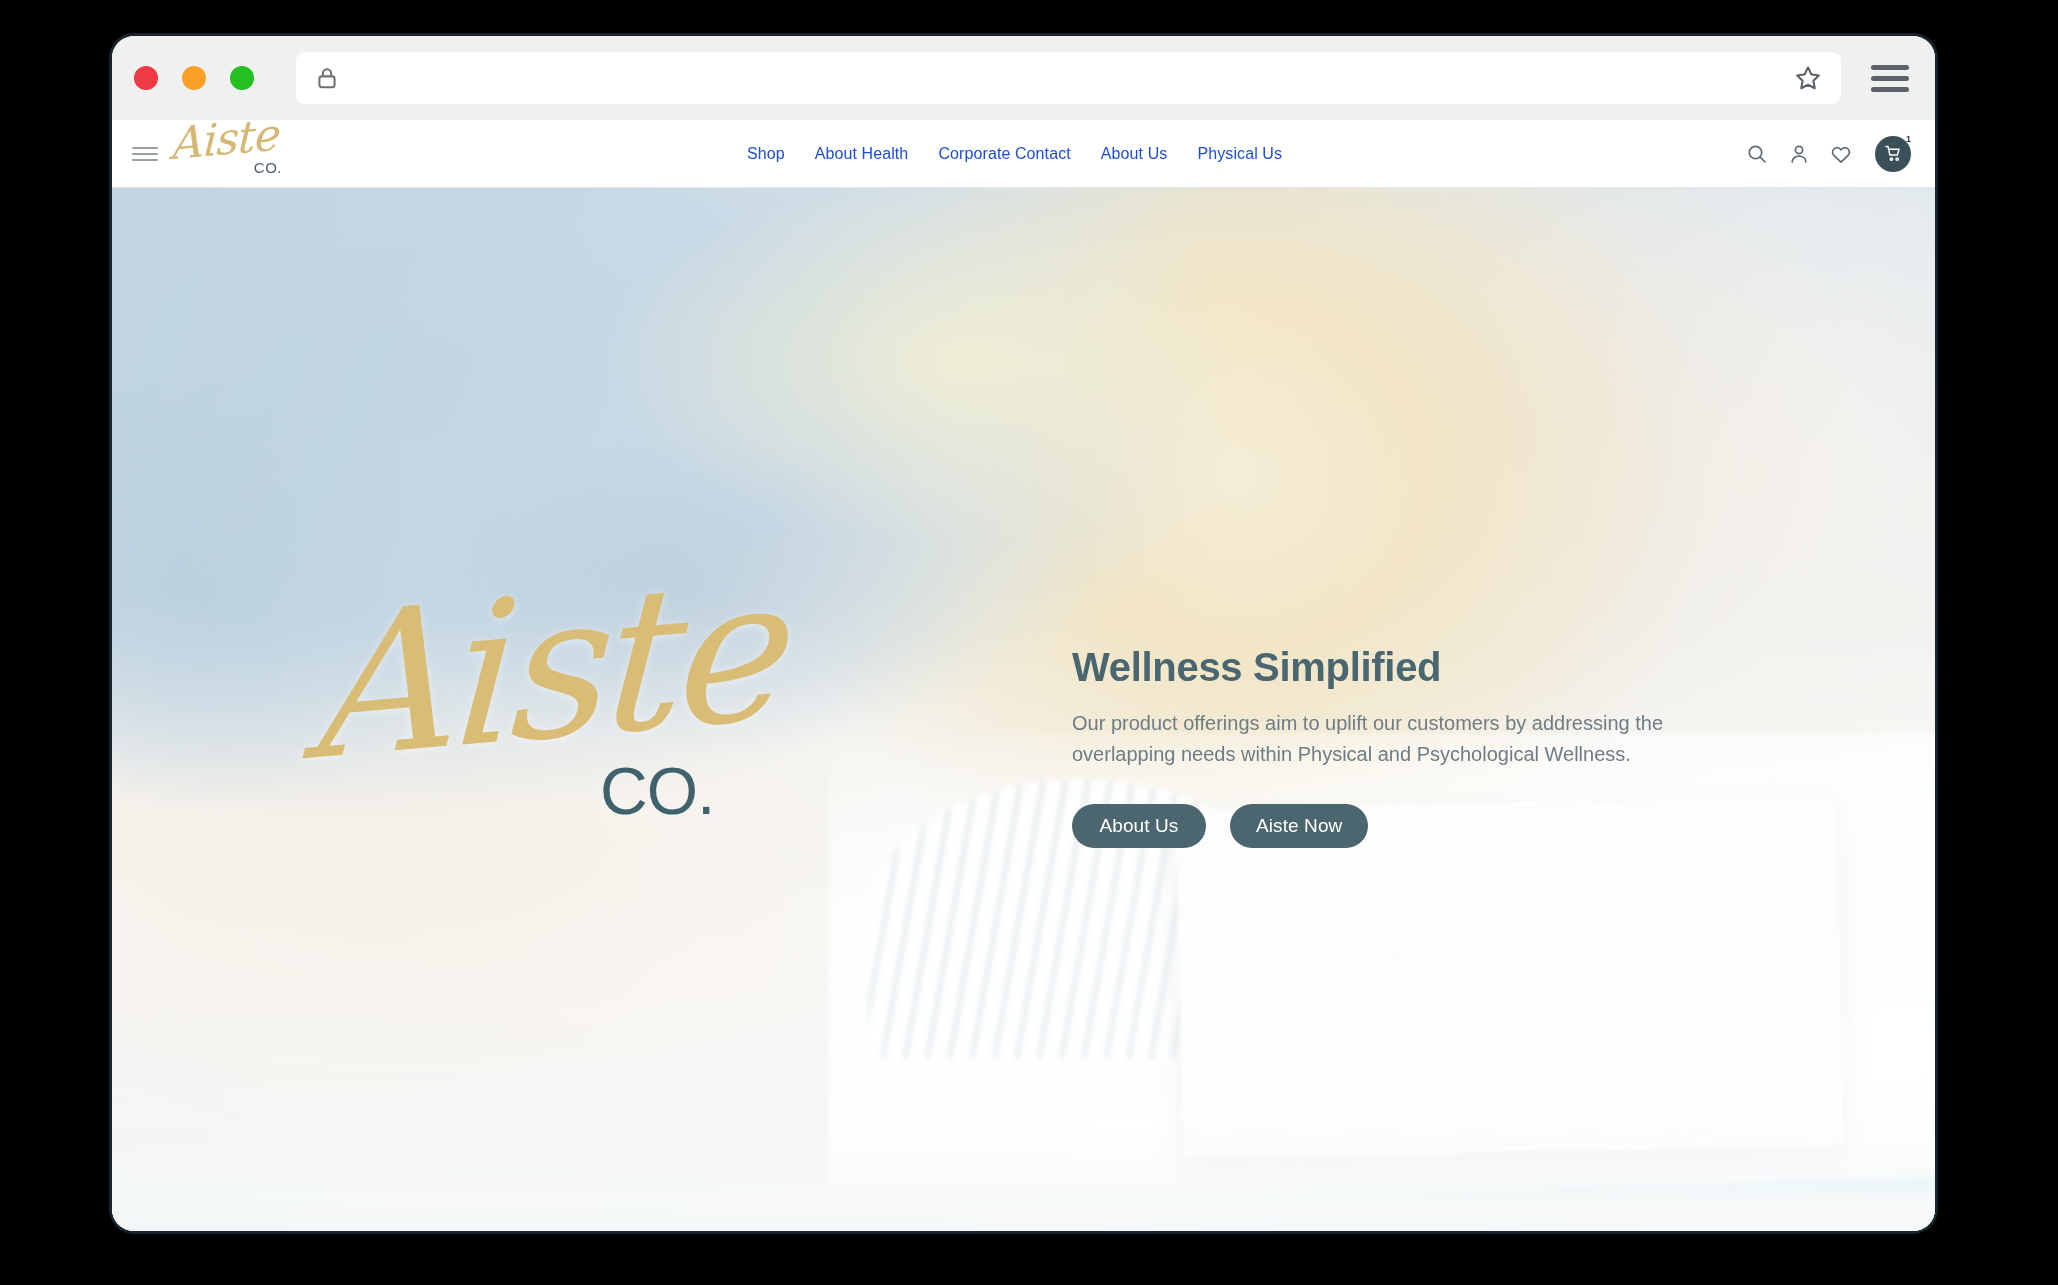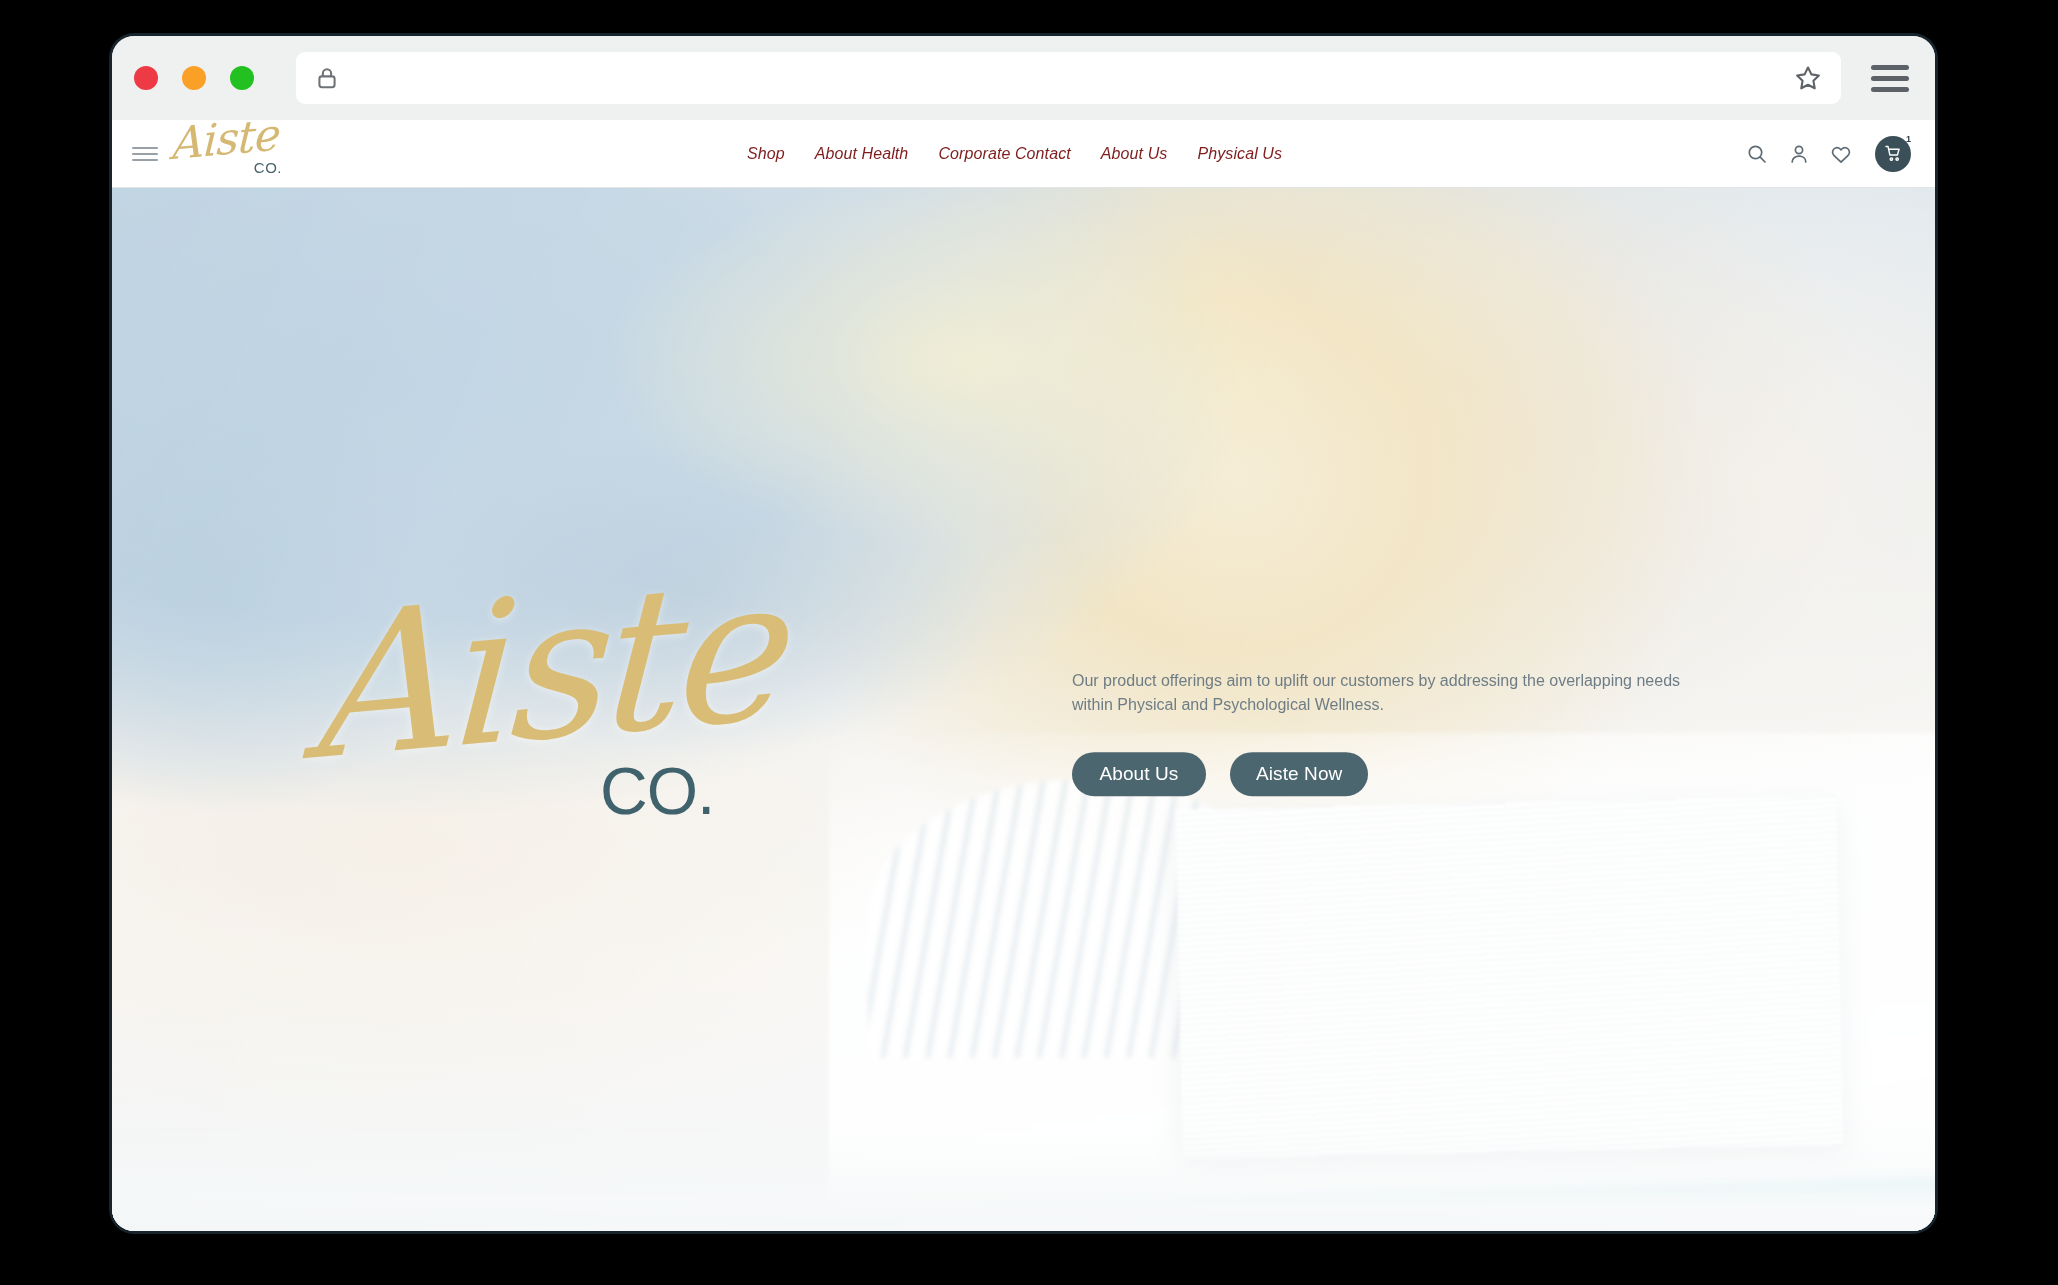--- a/index.html
+++ b/index.html
@@ -171,25 +171,24 @@
 
   .header-nav {
     flex: 1;
     display: flex;
     justify-content: center;
     align-items: center;
     gap: 30px;
   }
   .nav-link {
     font-size: 16px;
-    color: #7f1d1d;
+    color: #1d4ed8;
     white-space: nowrap;
     cursor: pointer;
     letter-spacing: 0.1px;
-    font-style: italic;
   }
 
   .header-actions {
     flex: 0 0 auto;
     display: flex;
     align-items: center;
     gap: 18px;
   }
   .hdr-icon {
     width: 24px;
@@ -375,21 +374,21 @@
   }
   .hero-title {
     margin: 0 0 18px 0;
     font-size: 40px;
     font-weight: 700;
     color: #4a6670;
     letter-spacing: -0.3px;
   }
   .hero-sub {
     margin: 0 0 34px 0;
-    font-size: 16px;
+    font-size: 20px;
     line-height: 1.55;
     color: #6e7d85;
     max-width: 628px;
   }
   .hero-buttons {
     display: flex;
     gap: 24px;
   }
   .hero-btn {
     display: inline-flex;
@@ -510,20 +509,21 @@
         </div>
 
         <div class="hero-content">
 
           <div class="hero-logo">
             <span class="hero-logo-script">Aiste</span>
             <span class="hero-logo-co">CO.</span>
           </div>
 
           <div class="hero-text">
+            <h1 class="hero-title">Wellness Simplified</h1>
             <p class="hero-sub">Our product offerings aim to uplift our customers by addressing the overlapping needs within Physical and Psychological Wellness.</p>
             <div class="hero-buttons">
               <button class="hero-btn">About Us</button>
               <button class="hero-btn">Aiste Now</button>
             </div>
           </div>
 
         </div>
       </div>
 

